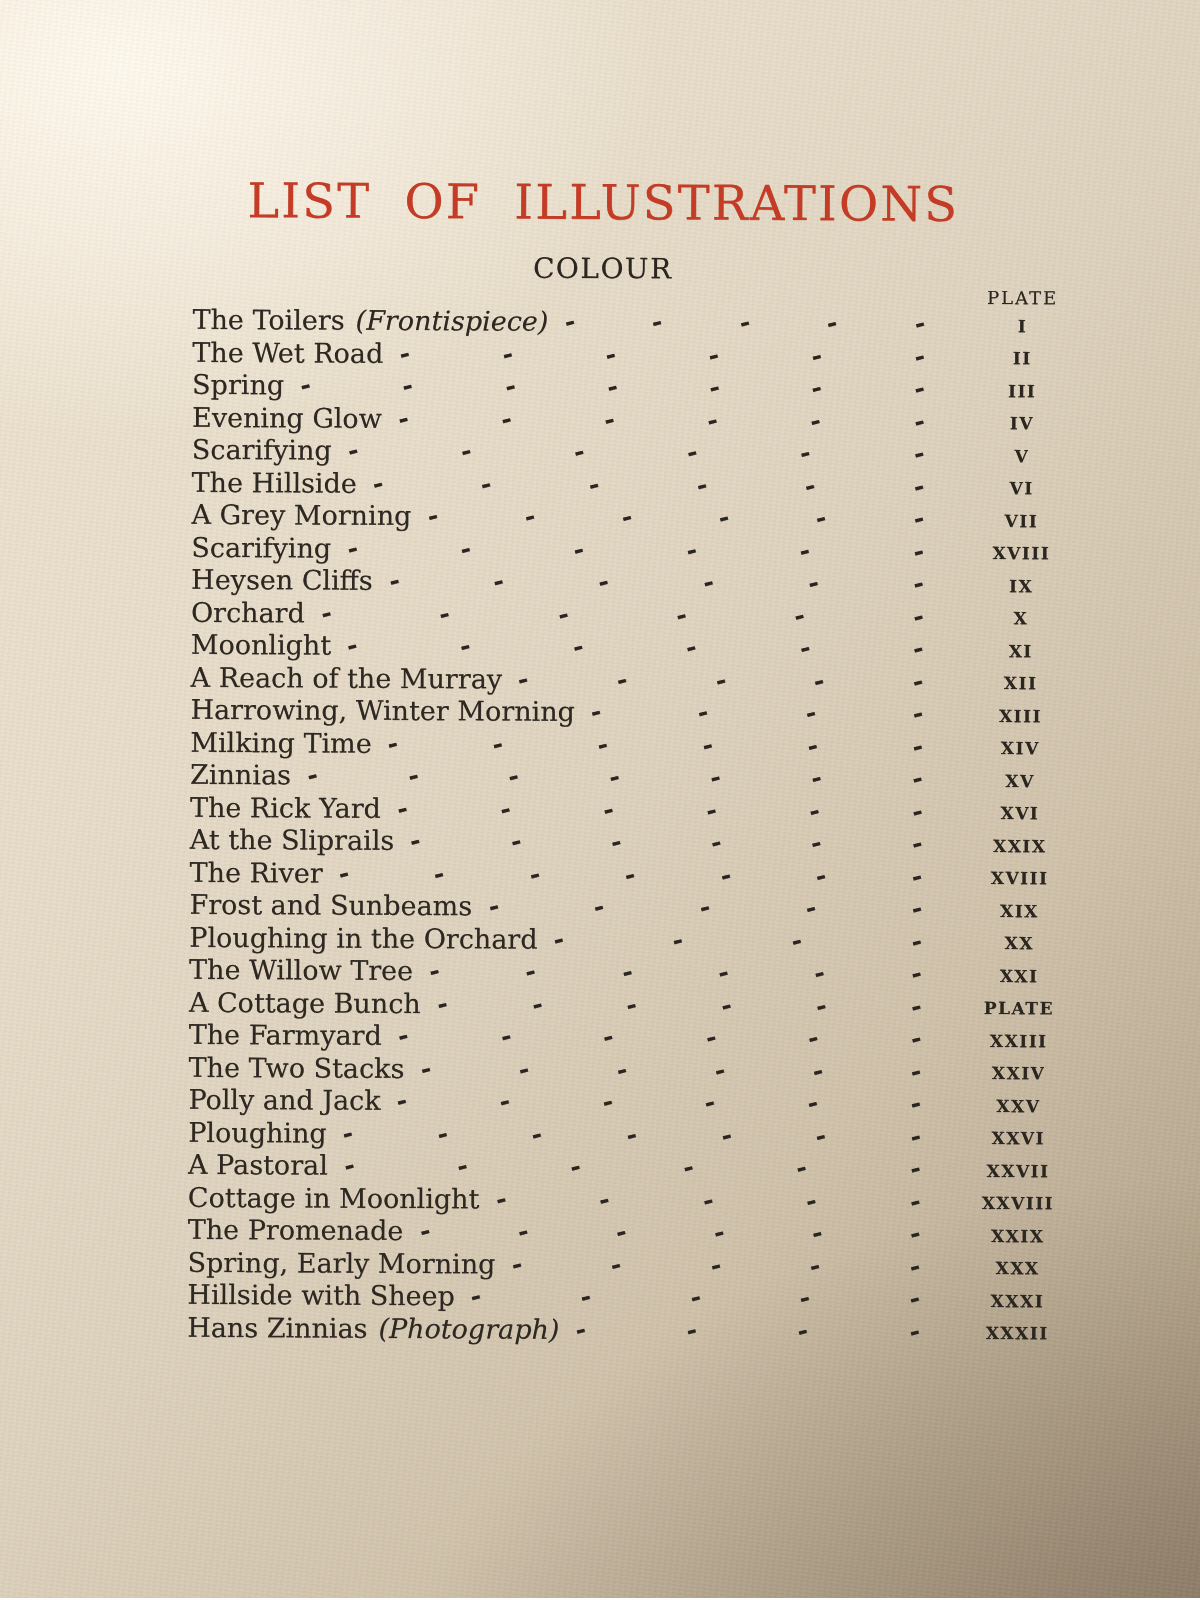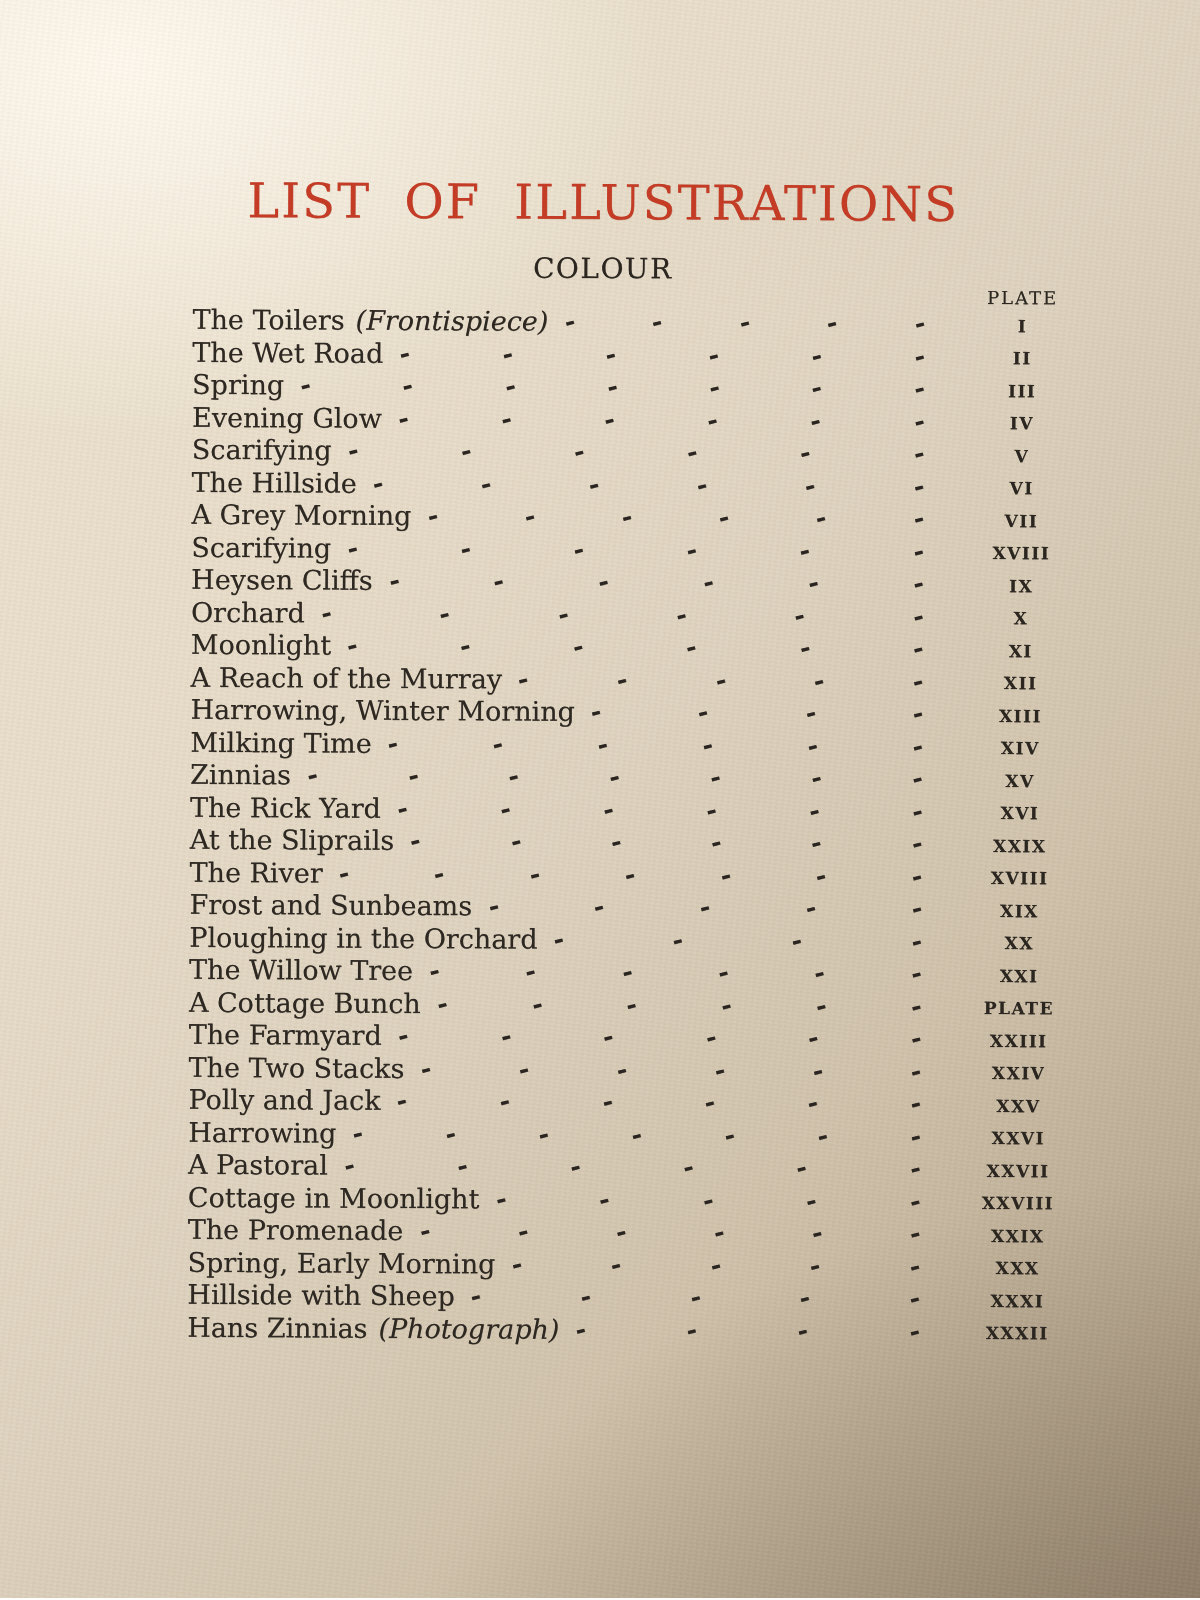--- a/index.html
+++ b/index.html
@@ -438,21 +438,21 @@
             <span class="dash">-</span>
             <span class="dash">-</span>
             <span class="dash">-</span>
             <span class="dash">-</span>
             <span class="dash">-</span>
           </span>
           <span class="plate">XXV</span>
         </div>
 
         <div class="row">
-          <span class="title"><span>Harrowing</span></span>
+          <span class="title"><span>Ploughing</span></span>
           <span class="leaders">
             <span class="dash">-</span>
             <span class="dash">-</span>
             <span class="dash">-</span>
             <span class="dash">-</span>
             <span class="dash">-</span>
             <span class="dash">-</span>
             <span class="dash">-</span>
           </span>
           <span class="plate">XXVI</span>

